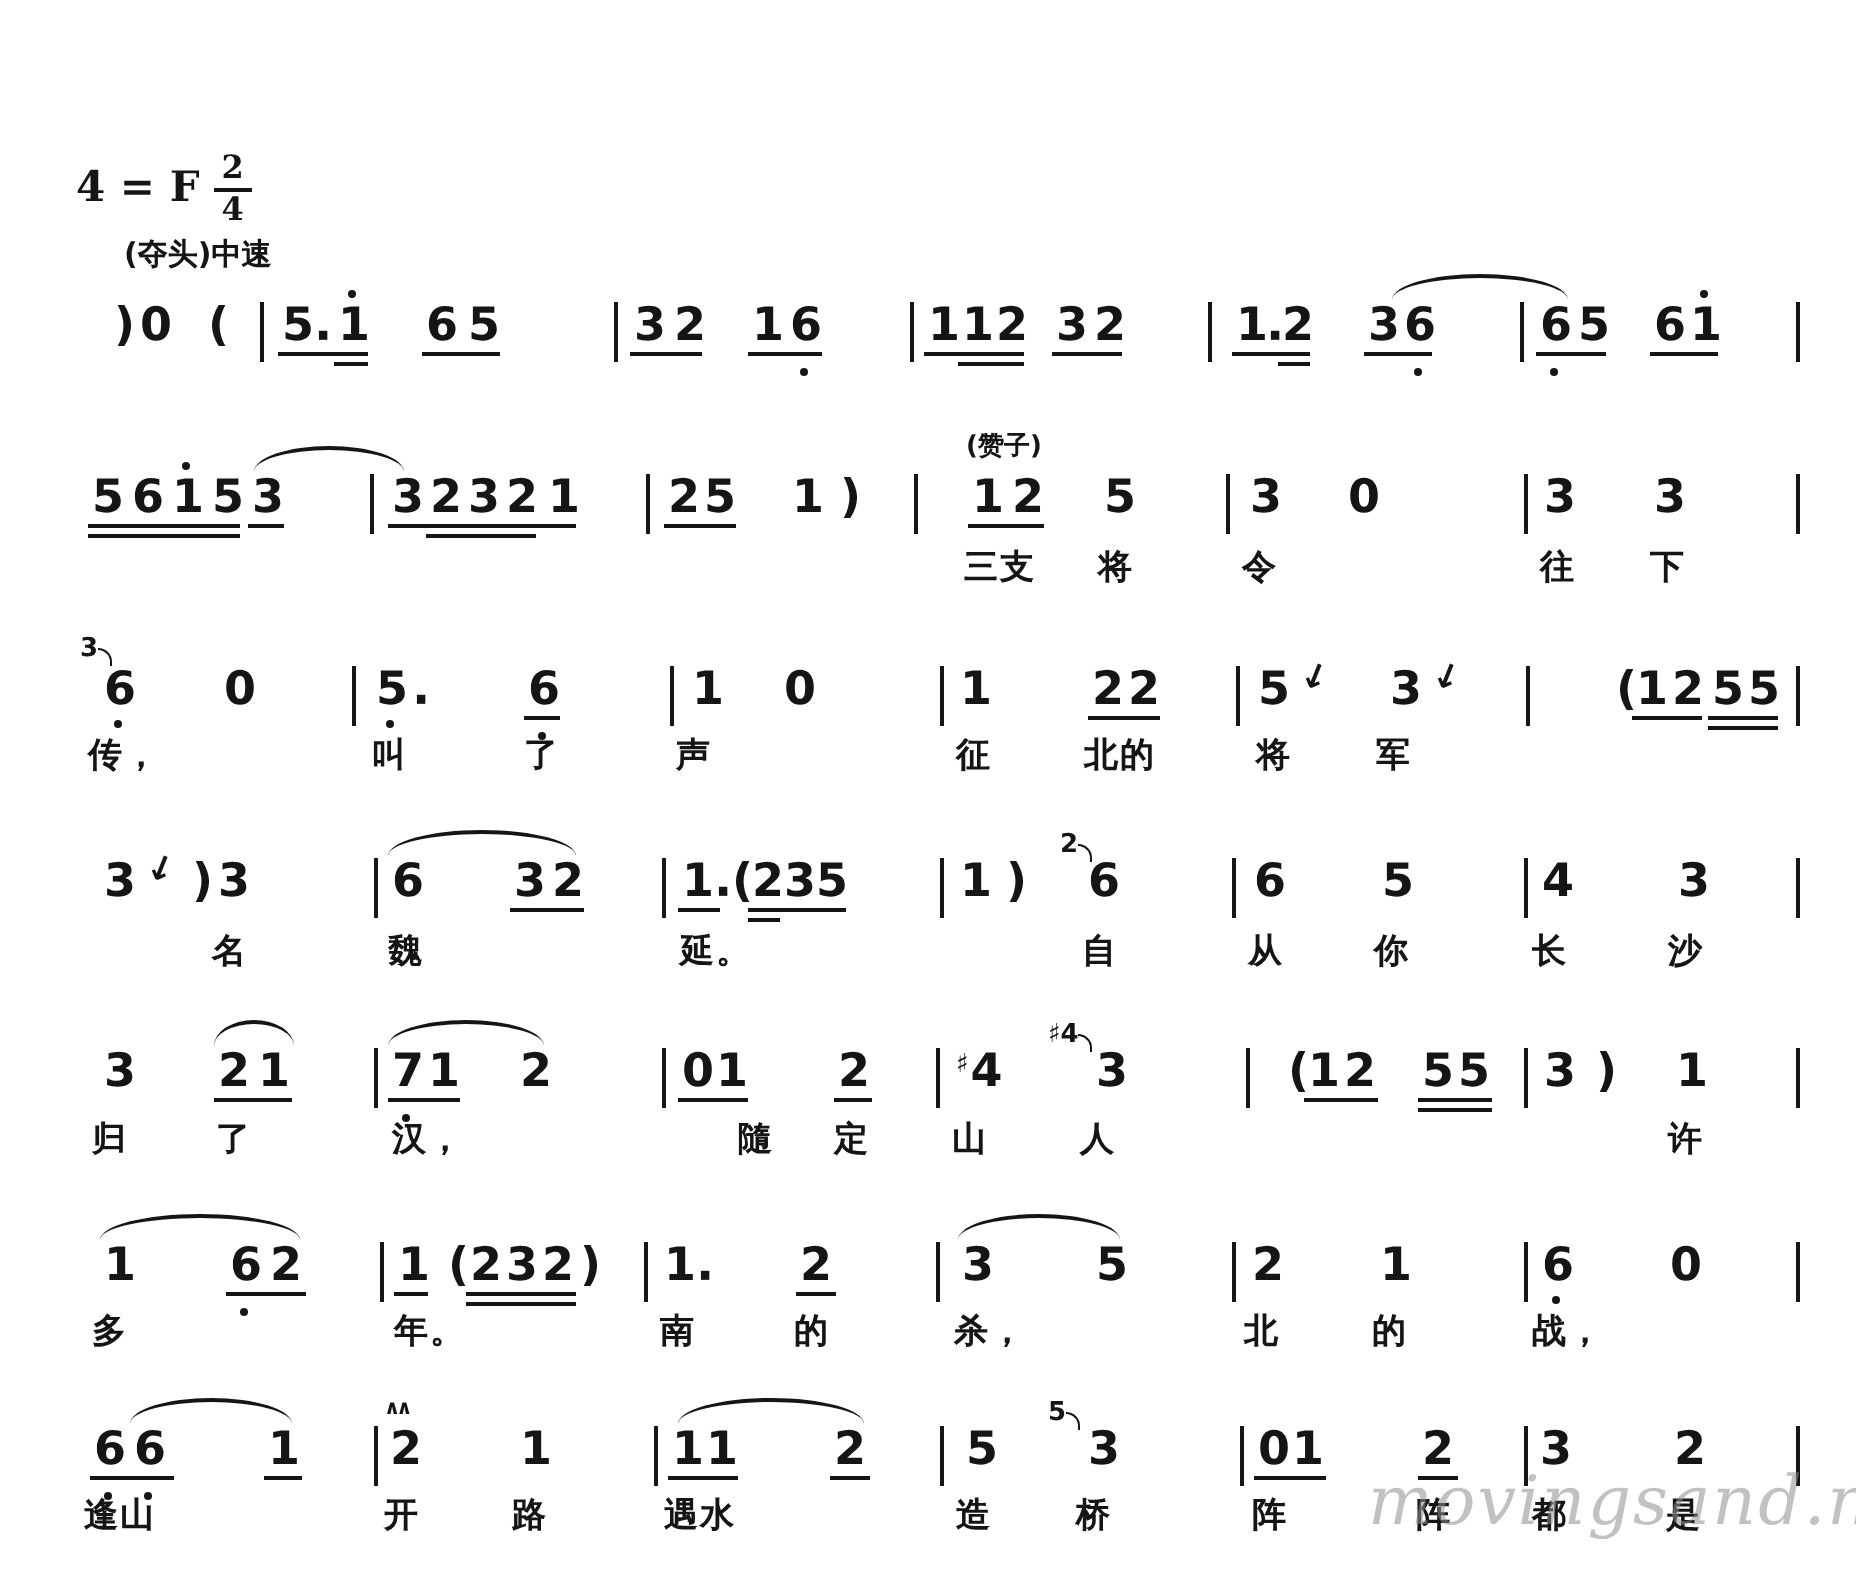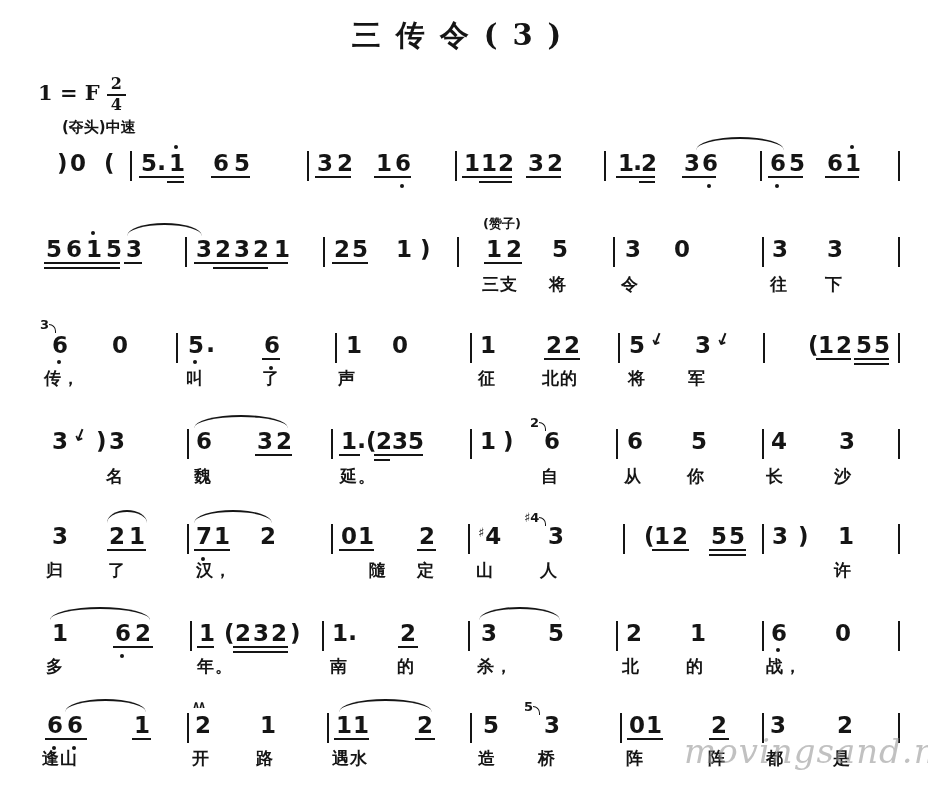--- a/index.html
+++ b/index.html
@@ -34,23 +34,22 @@
   .lyric{position:absolute;font-size:17px;font-weight:bold;line-height:20px;
          letter-spacing:1px;white-space:nowrap}
   .watermark{position:absolute;left:684px;top:731px;font-size:34px;font-style:italic;
              color:#8f8f8f;opacity:.55;letter-spacing:1px;white-space:nowrap;
              font-family:"DejaVu Serif",serif;pointer-events:none}
 </style>
 </head>
 <body>
 
 <div id="page">
-  <div class="title">三传令(3)</div>
   <div class="keysig">
-    <span>1 = F</span><span class="frac"><span class="num">2</span><span class="den">4</span></span>
+    <span>4 = F</span><span class="frac"><span class="num">2</span><span class="den">4</span></span>
   </div>
   <div class="tempo">(夺头)中速</div>
   <div id="score">
       <span class="sym" style="left: 57px; top: 150px;">)</span>
       <span class="note" style="left: 70px; top: 150px;">0</span>
       <span class="sym" style="left: 104px; top: 150px;">(</span>
       <div class="bar" style="left: 130px; top: 151px;"></div>
       <span class="note" style="left: 141px; top: 150px;">5</span>
       <span class="sym aug" style="left: 157px; top: 155px;">·</span>
       <span class="note" style="left: 169px; top: 150px;">1</span>

